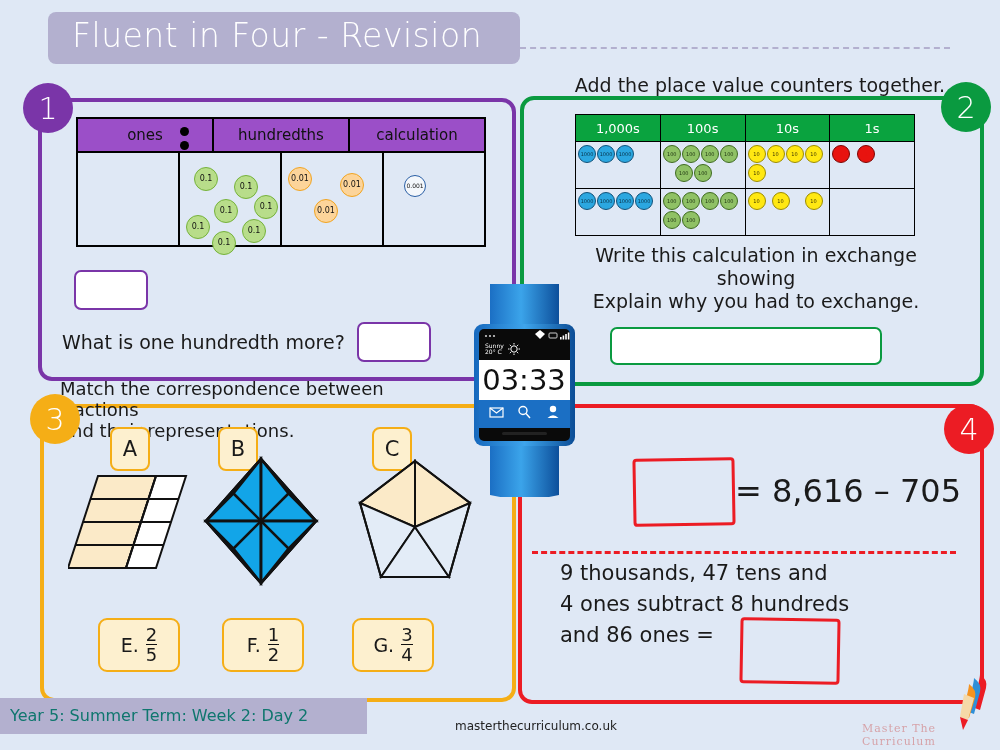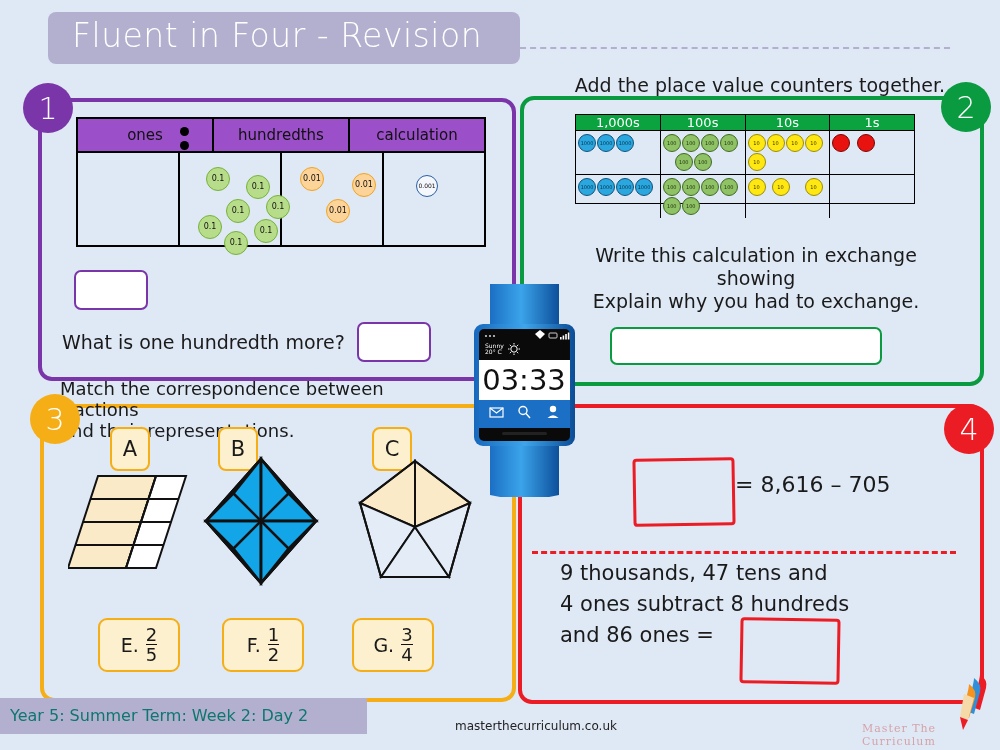--- a/index.html
+++ b/index.html
@@ -43,21 +43,21 @@
     position:absolute;left:76px;top:117px;width:410px;height:130px;
     border:2px solid #000;box-sizing:border-box;display:flex;flex-direction:column;
   }
   #pv-head{display:flex;height:32px;background:#9b4fc8;}
   #pv-head div{
     flex:1;border-right:2px solid #000;display:flex;align-items:center;justify-content:center;
     font-size:15px;color:#111;font-family:"DejaVu Sans",sans-serif;
   }
   #pv-head div:last-child{border-right:none;}
   #pv-body{display:flex;flex:1;border-top:2px solid #000;background:#dfe8f5;}
-  #pv-body .cell{flex:1;border-right:2px solid #000;position:relative;margin-left:12px;}
+  #pv-body .cell{flex:1;border-right:2px solid #000;position:relative;}
   #pv-body .cell:last-child{border-right:none;}
   .ctr{
     position:absolute;border-radius:50%;display:flex;align-items:center;justify-content:center;
     font-size:8px;font-family:"DejaVu Sans",sans-serif;color:#111;line-height:1;
   }
   .ctr-tenth{width:22px;height:22px;background:#b8dd8a;border:1.5px solid #76b23c;}
   .ctr-hund{width:22px;height:22px;background:#fcd49a;border:1.5px solid #f0a422;}
   .ctr-thou{width:20px;height:20px;background:#f4f7fb;border:1.5px solid #2a5fa5;font-size:6px;}
   #decimal-point-top{position:absolute;left:102px;top:8px;width:9px;height:9px;border-radius:50%;background:#000;}
   #decimal-point-bot{position:absolute;left:102px;top:22px;width:9px;height:9px;border-radius:50%;background:#000;}
@@ -66,21 +66,21 @@
   #q2{left:62px;top:322px;}
   .ansbox{border:2px solid #7a35a8;background:#fff;border-radius:7px;margin-left:12px;}
   #ans1{width:70px;height:36px;}
   #ans2{width:70px;height:36px;}
   
   #s2-title{
     position:absolute;left:560px;top:74px;width:400px;text-align:center;
     font-size:19px;font-family:"DejaVu Sans",sans-serif;
   }
   #cnt-table{
-    position:absolute;left:575px;top:114px;width:340px;height:90px;
+    position:absolute;left:575px;top:114px;width:340px;height:122px;
     border:1.5px solid #000;box-sizing:border-box;display:flex;flex-direction:column;background:#dfe8f5;
   }
   #cnt-head{display:flex;height:26px;background:#0aa33f;}
   #cnt-head div{
     flex:1;border-right:1.5px solid #000;display:flex;align-items:center;justify-content:center;
     font-size:13px;color:#fff;font-family:"DejaVu Sans",sans-serif;
   }
   #cnt-head div:last-child{border-right:none;}
   .cnt-row{display:flex;flex:1;border-top:1.5px solid #000;}
   .cnt-row .cc{
@@ -127,21 +127,21 @@
   #frF{left:222px;top:618px;}
   #frG{left:352px;top:618px;}
   .frac{display:inline-flex;flex-direction:column;align-items:center;line-height:1.02;font-size:18px;}
   .frac .den{border-top:1.5px solid #111;padding-top:1px;}
   
   #redbox1{
     position:absolute;left:633px;top:458px;width:96px;height:62px;
     border:3px solid #ec1c24;border-radius:4px;
     transform:rotate(-1deg);
   }
-  #eq1{position:absolute;left:735px;top:472px;font-size:22px;font-family:"DejaVu Sans",sans-serif;}
+  #eq1{position:absolute;left:735px;top:472px;font-size:32px;font-family:"DejaVu Sans",sans-serif;}
   #s4-dash{position:absolute;left:532px;top:551px;width:424px;border-top:3px dashed #ec1c24;}
   #s4-text{
     position:absolute;left:560px;top:558px;width:330px;
     font-size:21px;line-height:31px;font-family:"DejaVu Sans",sans-serif;
   }
   #redbox2{
     position:absolute;left:740px;top:618px;width:94px;height:60px;
     border:3px solid #ec1c24;border-radius:4px;transform:rotate(1deg);
   }
   

